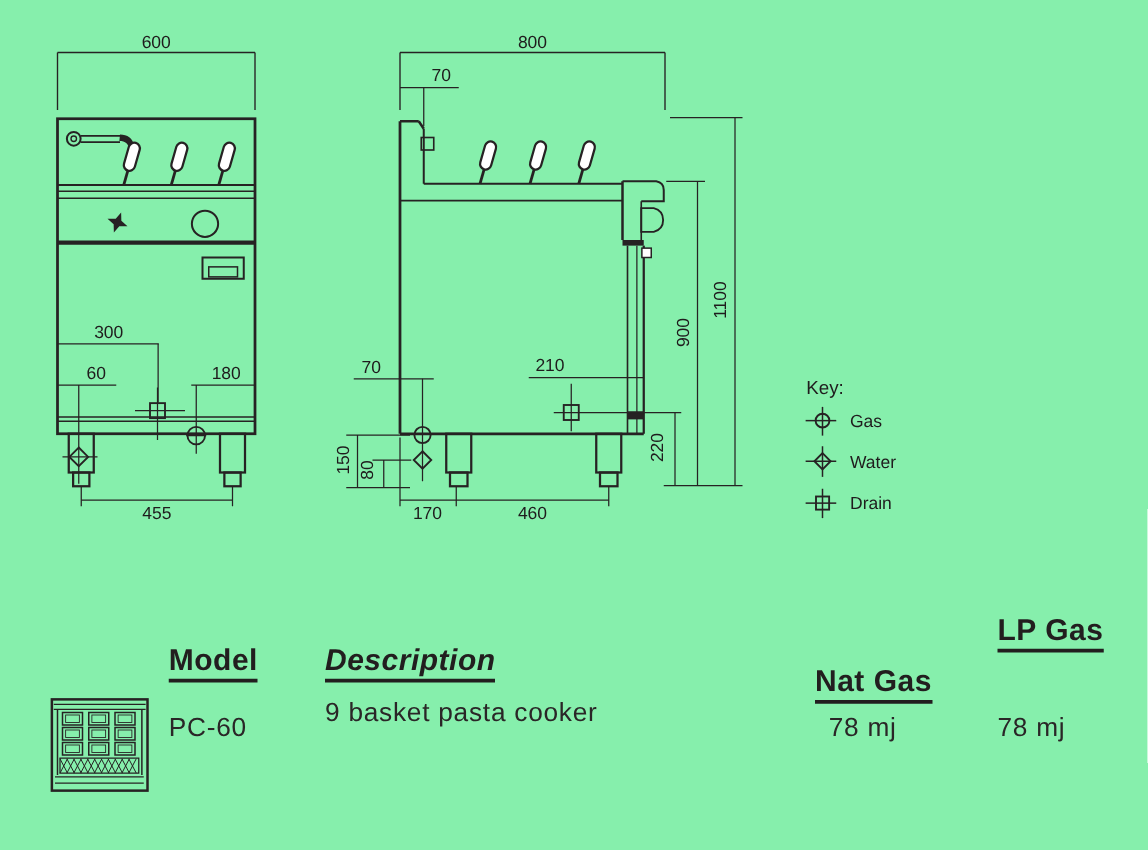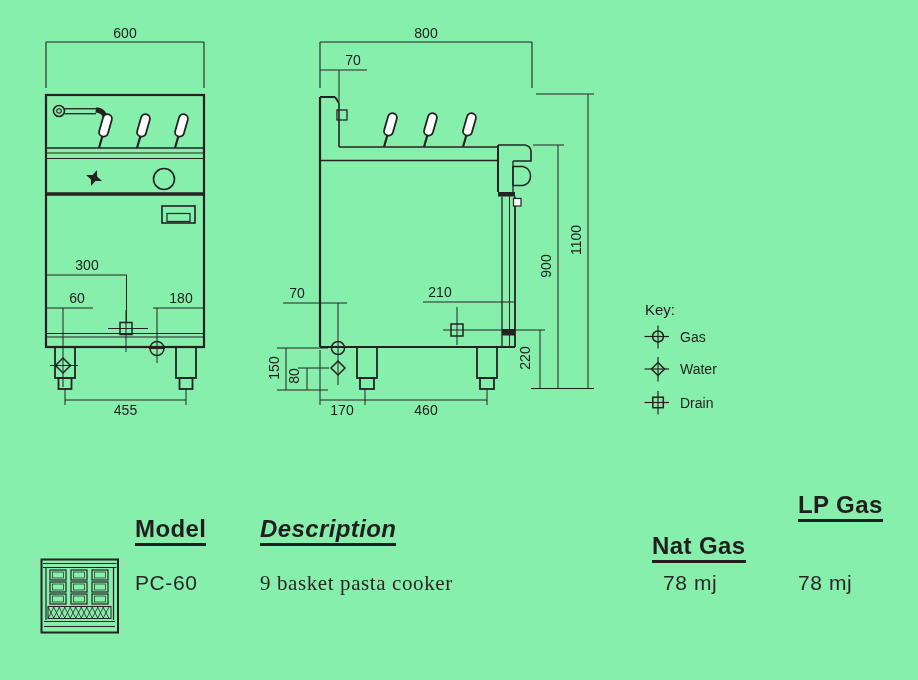--- a/index.html
+++ b/index.html
@@ -293,18 +293,18 @@
   </g>
 </svg>
 
   <div>
     <div class="th" style="left:135px;top:516px;">Model</div>
     <div class="th" style="left:260px;top:516px;font-style:italic;">Description</div>
     <div class="th" style="left:652px;top:516px;margin-top:17px;">Nat Gas</div>
     <div class="th" style="left:798px;top:492px;">LP Gas</div>
 
     <div class="td" style="left:135px;top:572px;">PC-60</div>
-    <div class="td" style="left:260px;top:572px;font-family:Liberation Serif, serif;">9 basket pasta cooker</div>
+    <div class="td" style="left:260px;top:560px;">9 basket pasta cooker</div>
     <div class="td" style="left:663px;top:572px;">78 mj</div>
     <div class="td" style="left:798px;top:572px;">78 mj</div>
   </div>
 
 </div>
 
 </body></html>

